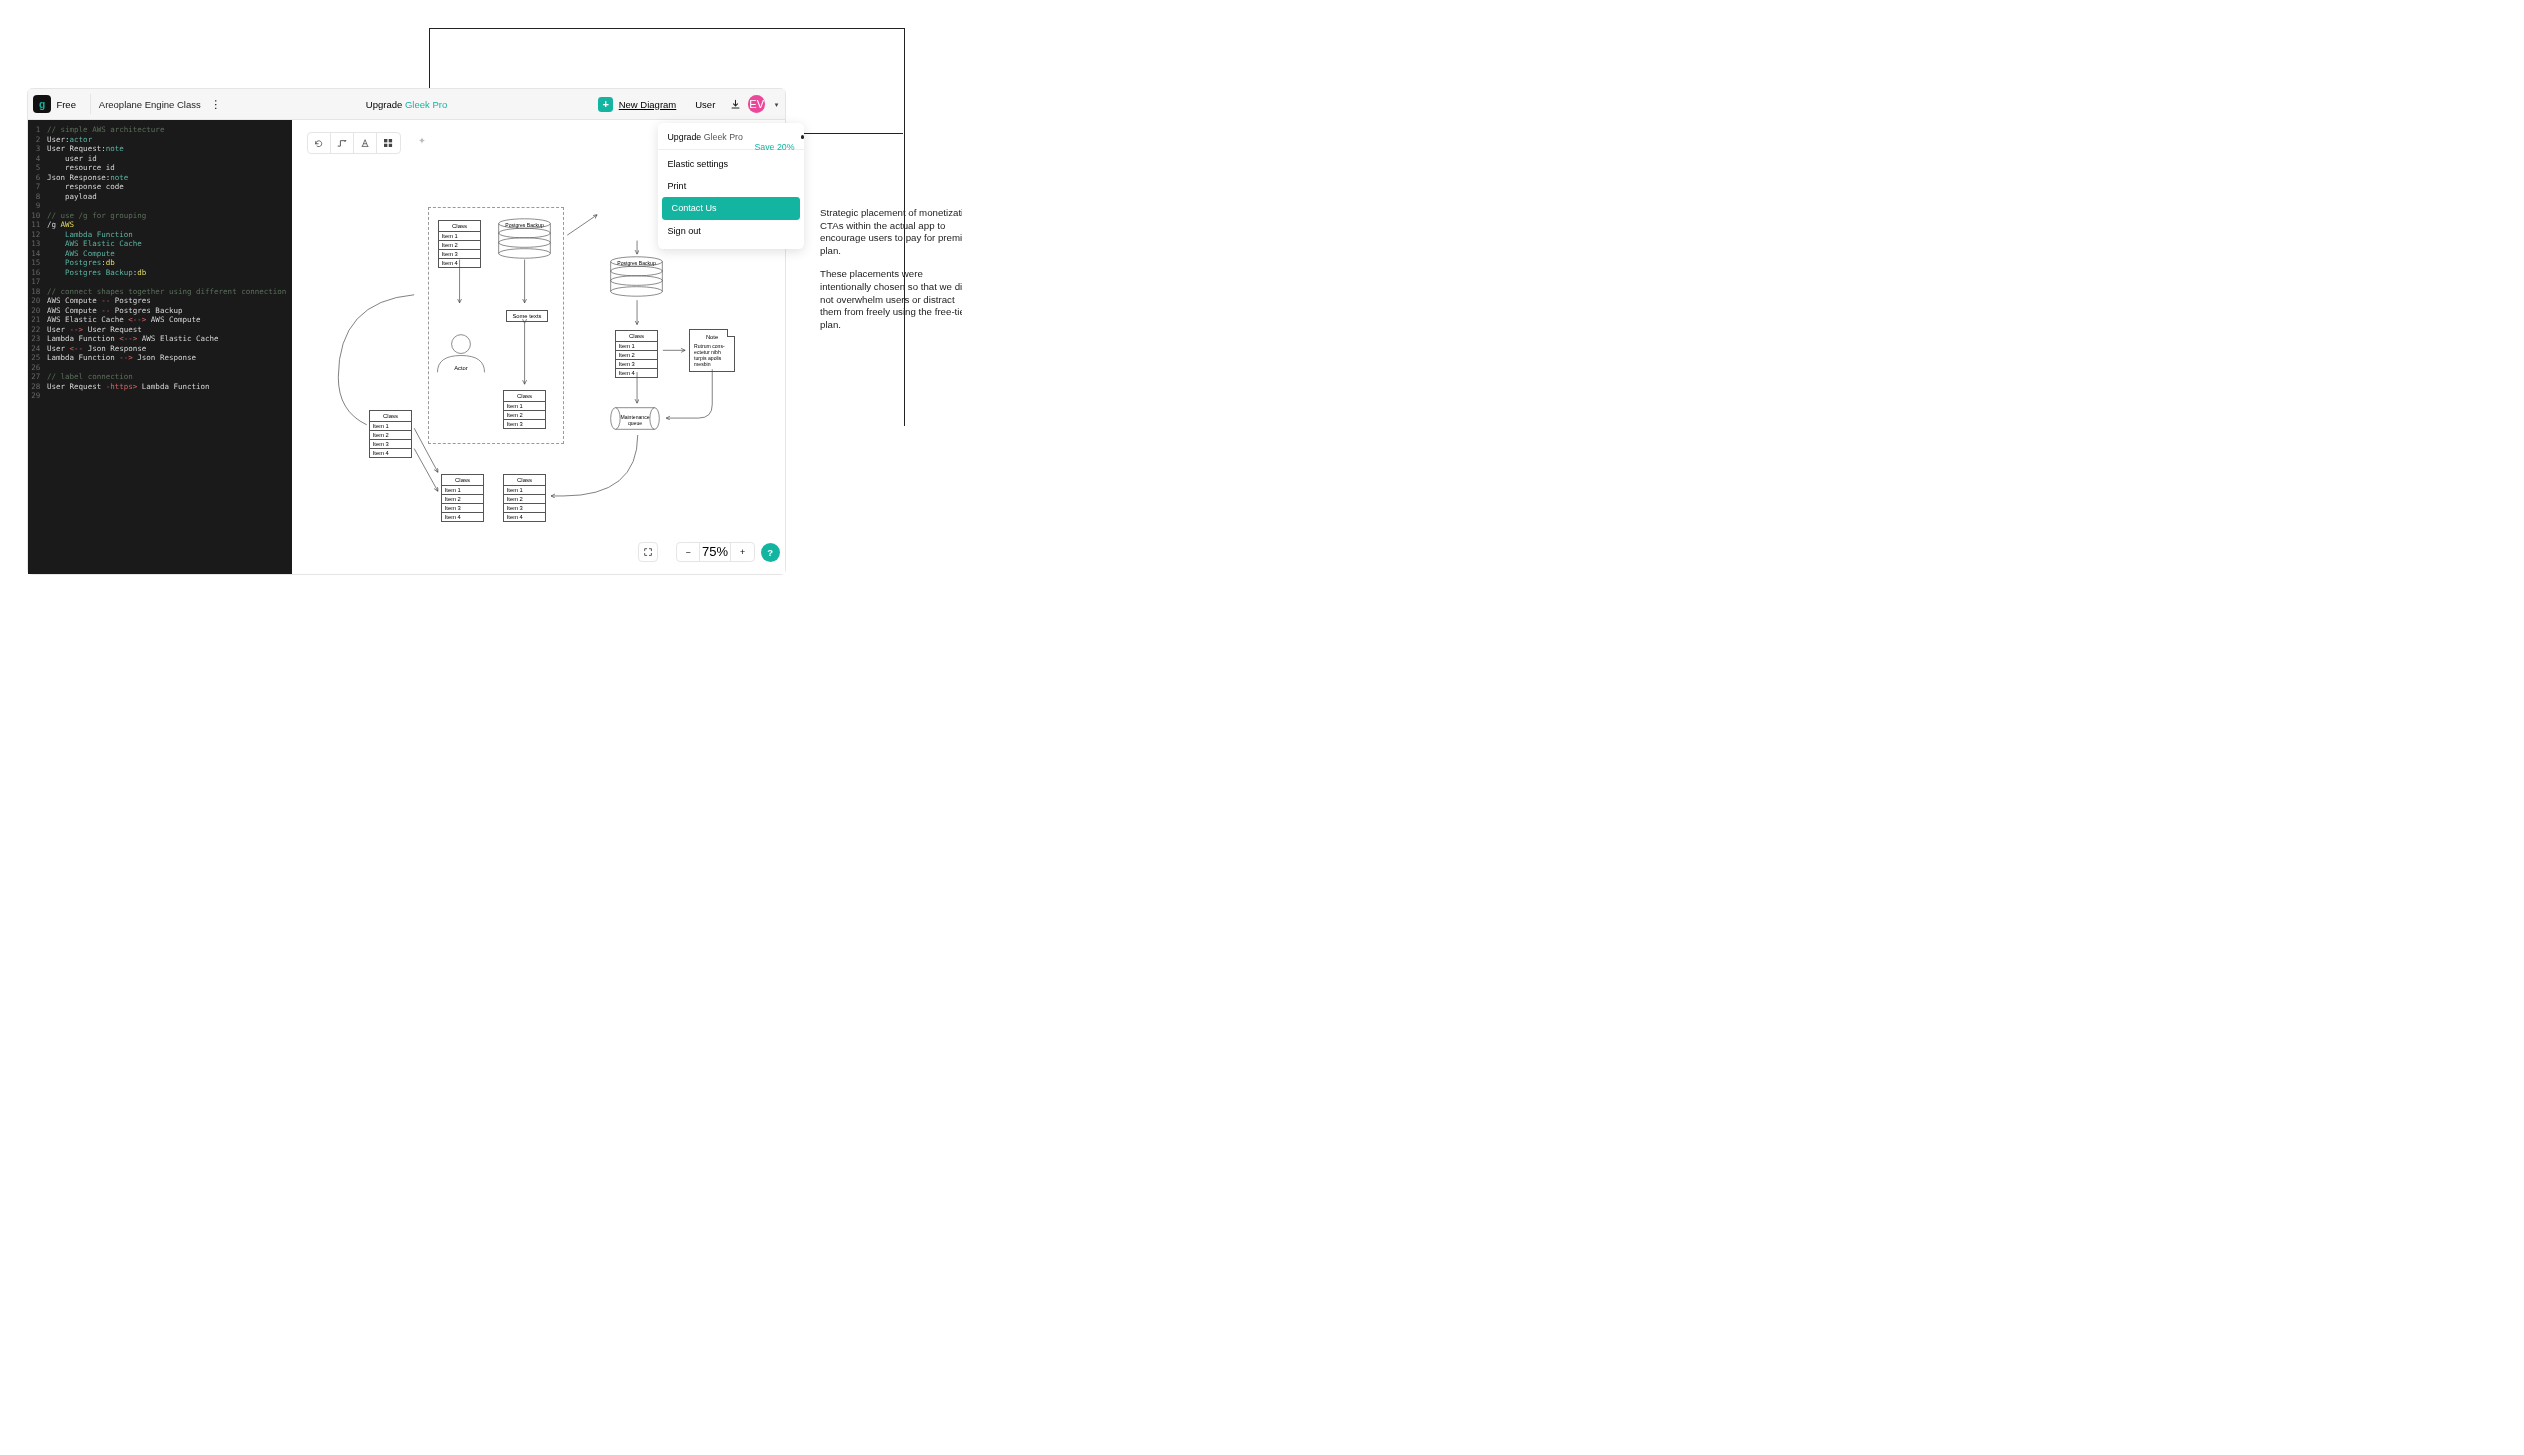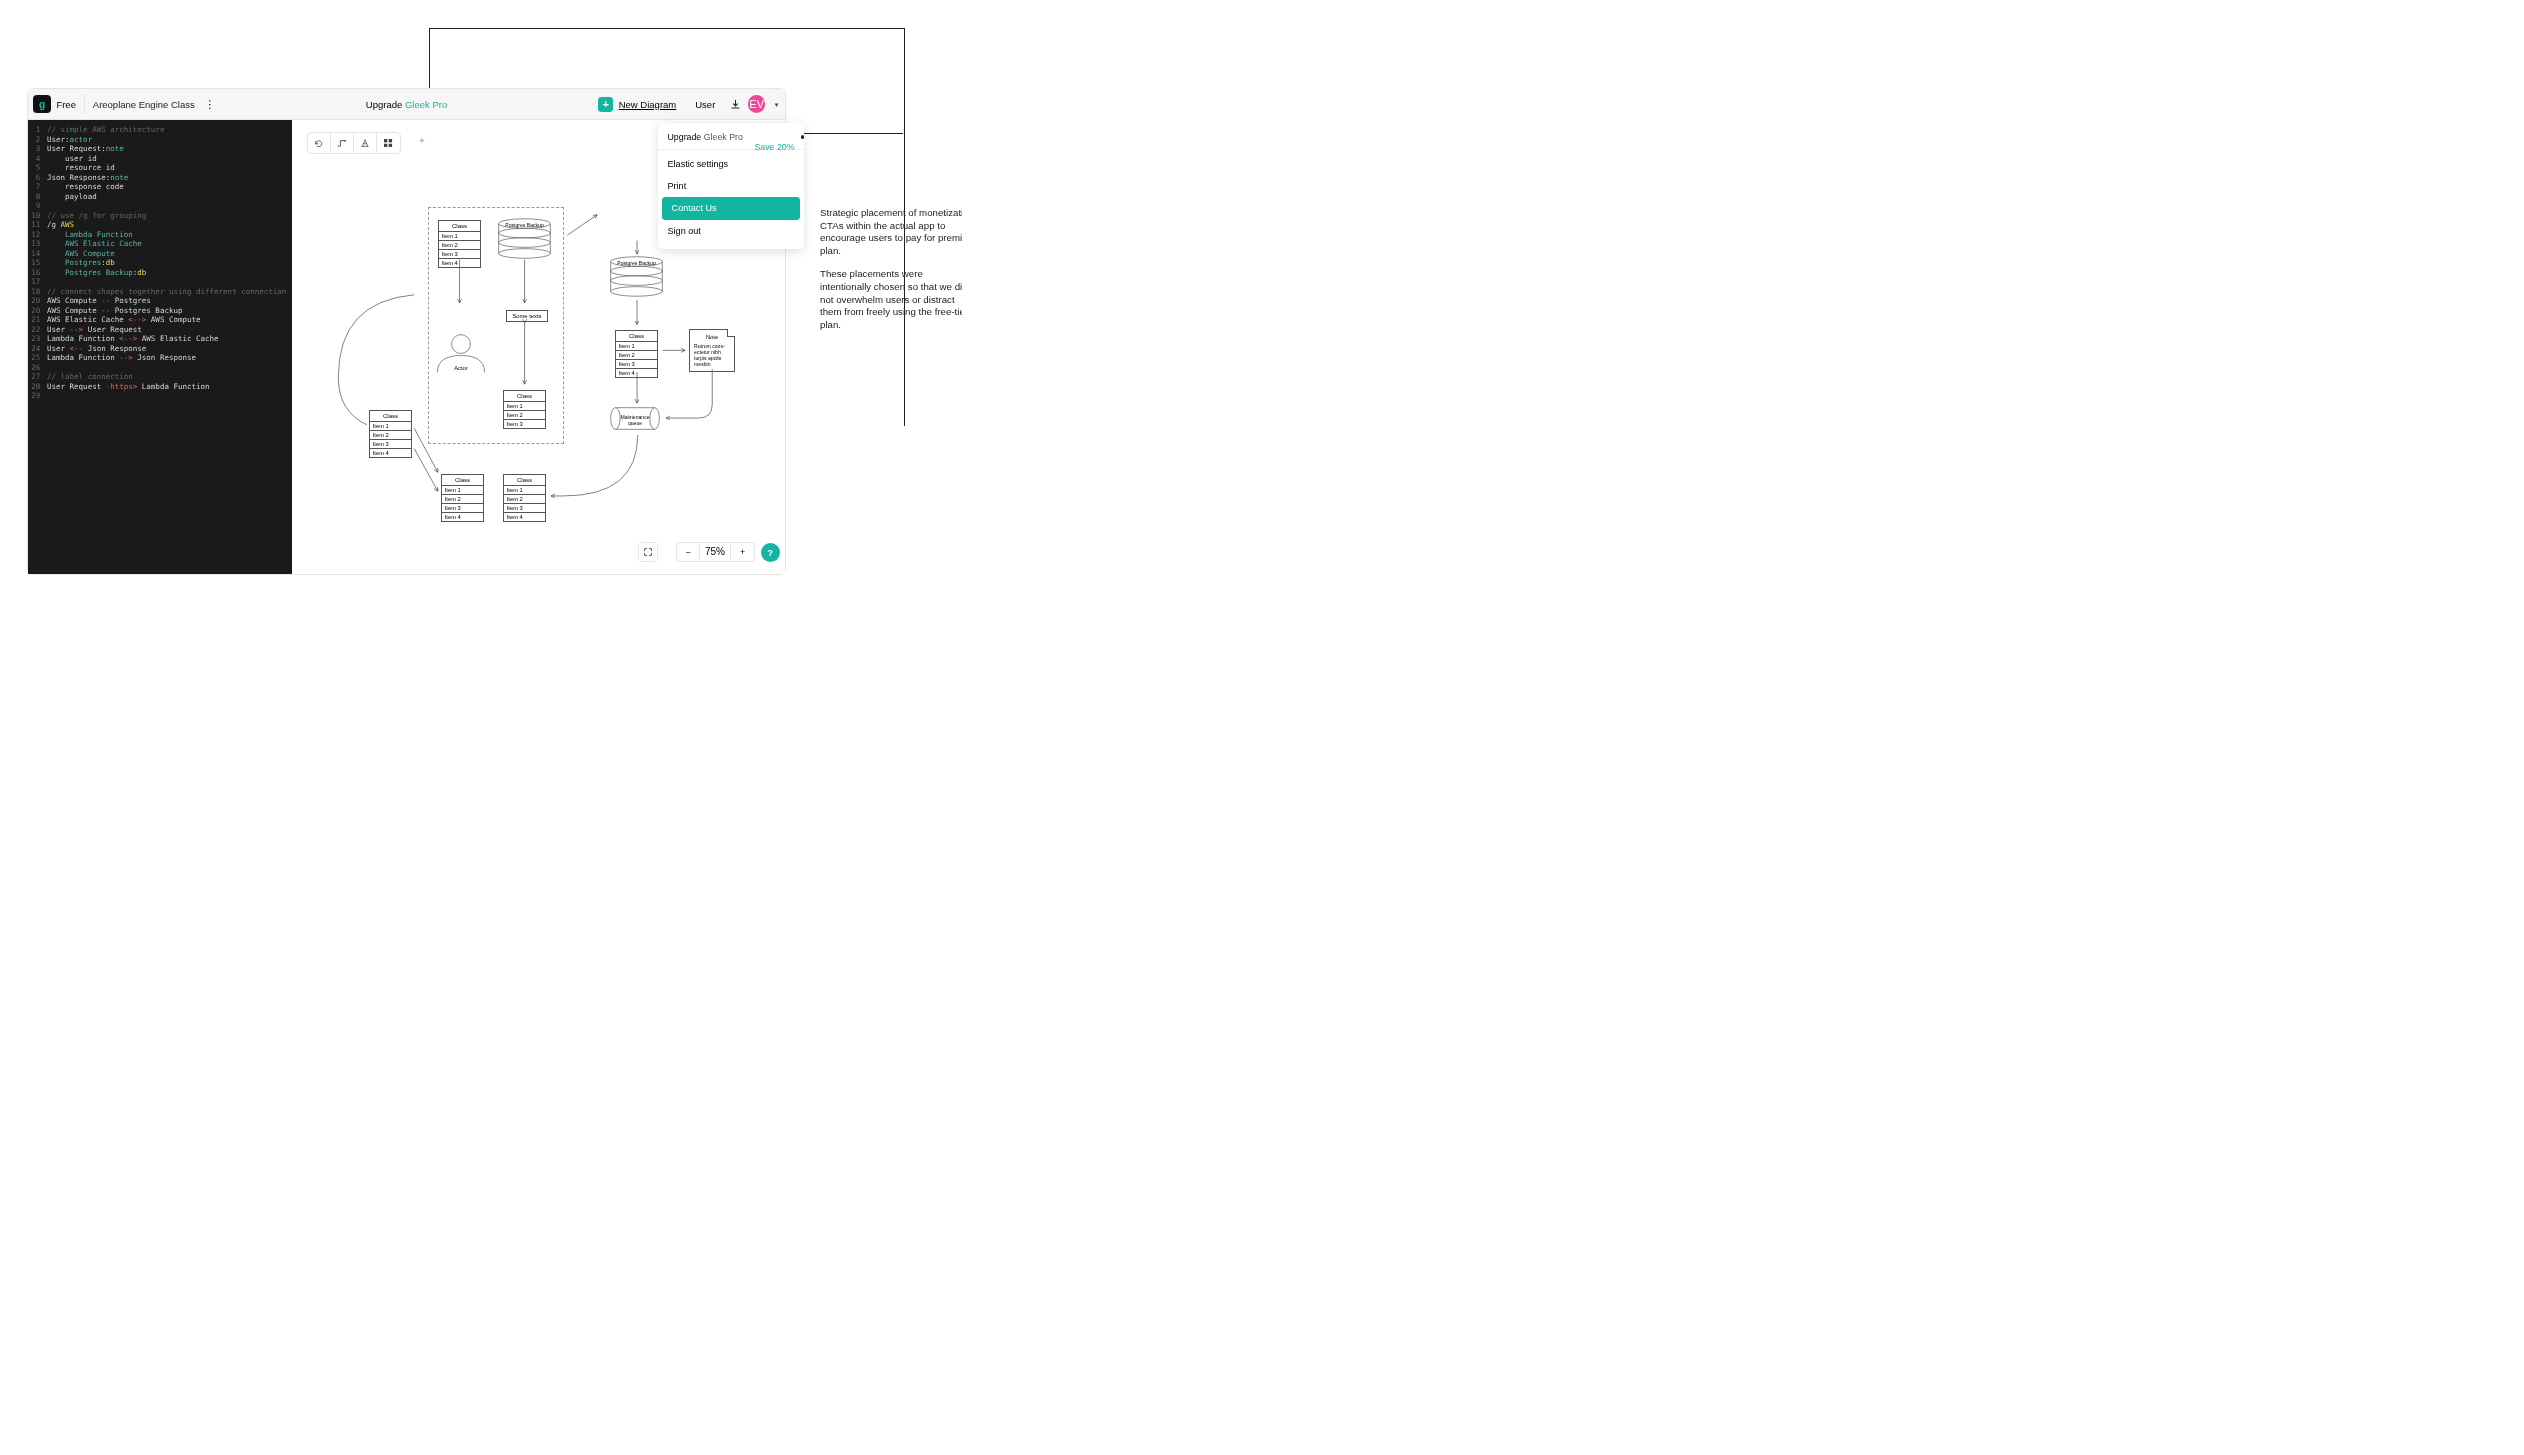--- a/index.html
+++ b/index.html
@@ -31,21 +31,21 @@
 .logo {
   width: 17.6px; height: 17.6px;
   background: #111;
   border-radius: 4.1px;
   display: flex; align-items: center; justify-content: center;
   color: #13b5a1;
   font-weight: 700;
   font-size: 10.2px;
   margin-right: 5.4px;
 }
-.tier-label { margin-right: 0; font-size: 9.5px; }
+.tier-label { margin-right: 6px; font-size: 9.5px; }
 .vsep { width: 0.7px; height: 20.3px; background: #e5e5e5; margin: 0 8.1px; }
 .doc-title { font-size: 9.5px; color: #222; }
 .kebab { margin-left: 9.5px; cursor: pointer; font-size: 11px; letter-spacing: 0.7px; }
 .center-cta {
   position: absolute; left: 50%; transform: translateX(-50%);
   font-size: 9.5px;
 }
 .center-cta .pro { color: #13b5a1; font-weight: 500; }
 .topbar-right { margin-left: auto; display: flex; align-items: center; gap: 5.4px; }
 .btn-new {
@@ -138,21 +138,21 @@
 .zoom-bar {
   position:absolute; bottom:12.2px; right:30px;
   display:flex; align-items:center; gap:0;
   border:0.7px solid #e5e5e5; border-radius:4.1px; background:#fff;
   height:20.3px; overflow:hidden;
 }
 .zoom-bar .cell {
   width:23px; height:20.3px; display:flex;align-items:center;justify-content:center;
   border-right:0.7px solid #e5e5e5; cursor:pointer; font-size:8.8px;
 }
-.zoom-bar .cell.wide { width:31px; font-size:10px; cursor:default;}
+.zoom-bar .cell.wide { width:31px; font-size:13px; cursor:default;}
 .zoom-bar .cell:last-child { border-right:none; }
 .help-btn {
   position:absolute; bottom:12.2px; right:5.4px;
   width:19px; height:19px; border-radius:50%;
   background:#13b5a1; color:#fff; display:flex;align-items:center;justify-content:center;
   font-size:9.5px; font-weight:600; cursor:pointer;
 }
 .expand-btn {
   position:absolute; bottom:12.2px; right:127px;
   width:20.3px;height:20.3px;border:0.7px solid #e5e5e5;border-radius:4.1px;

